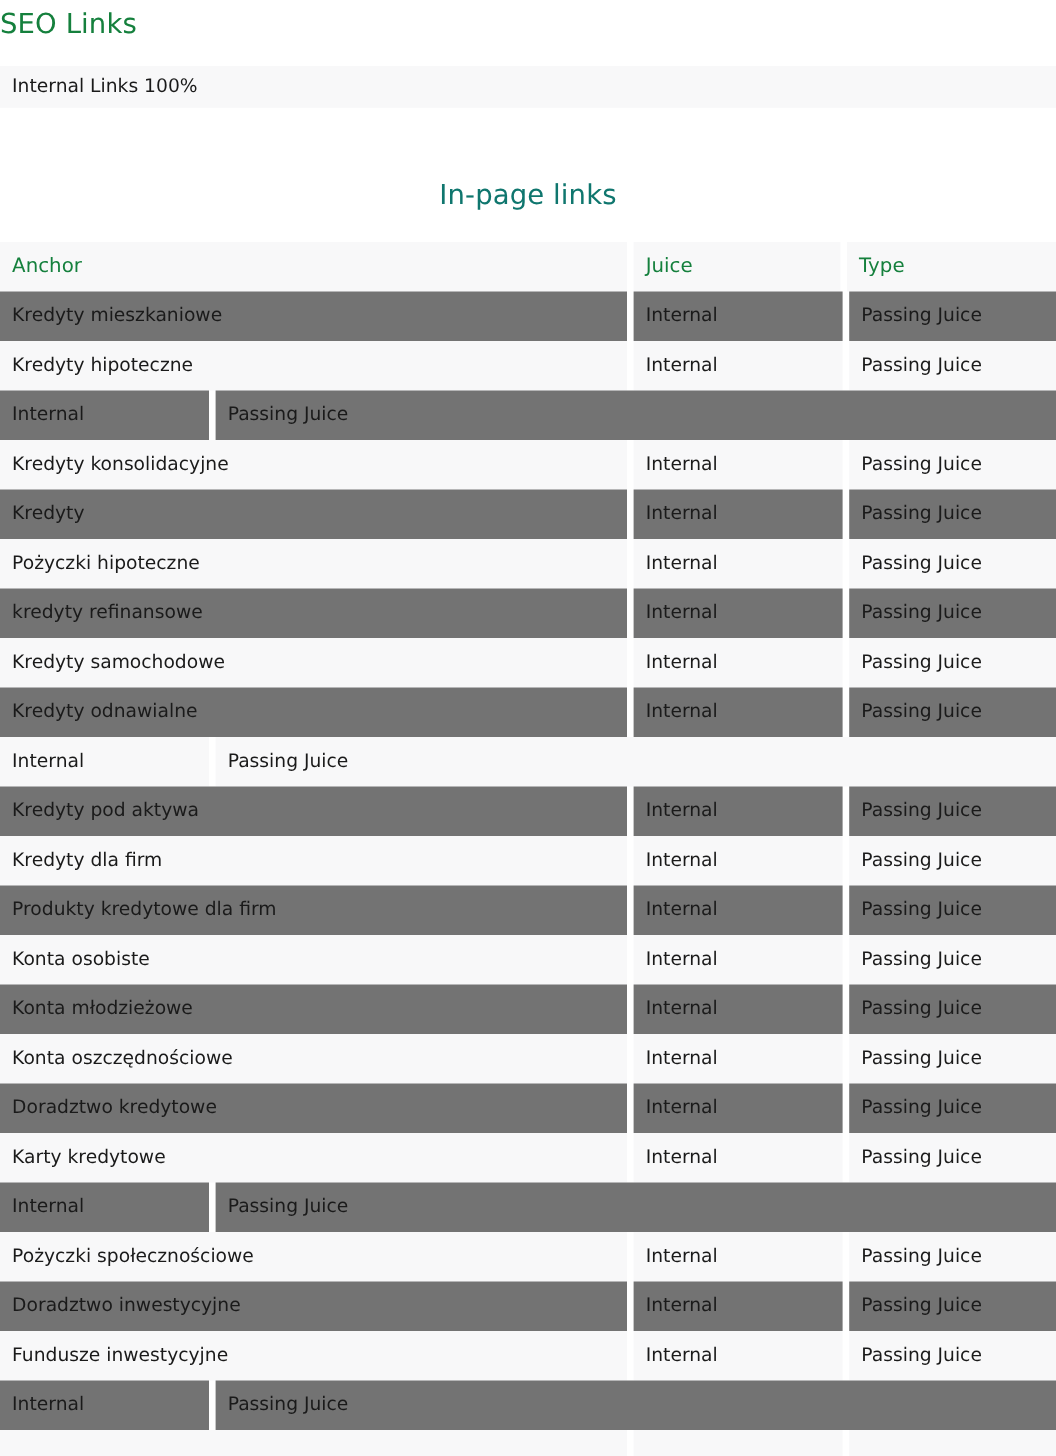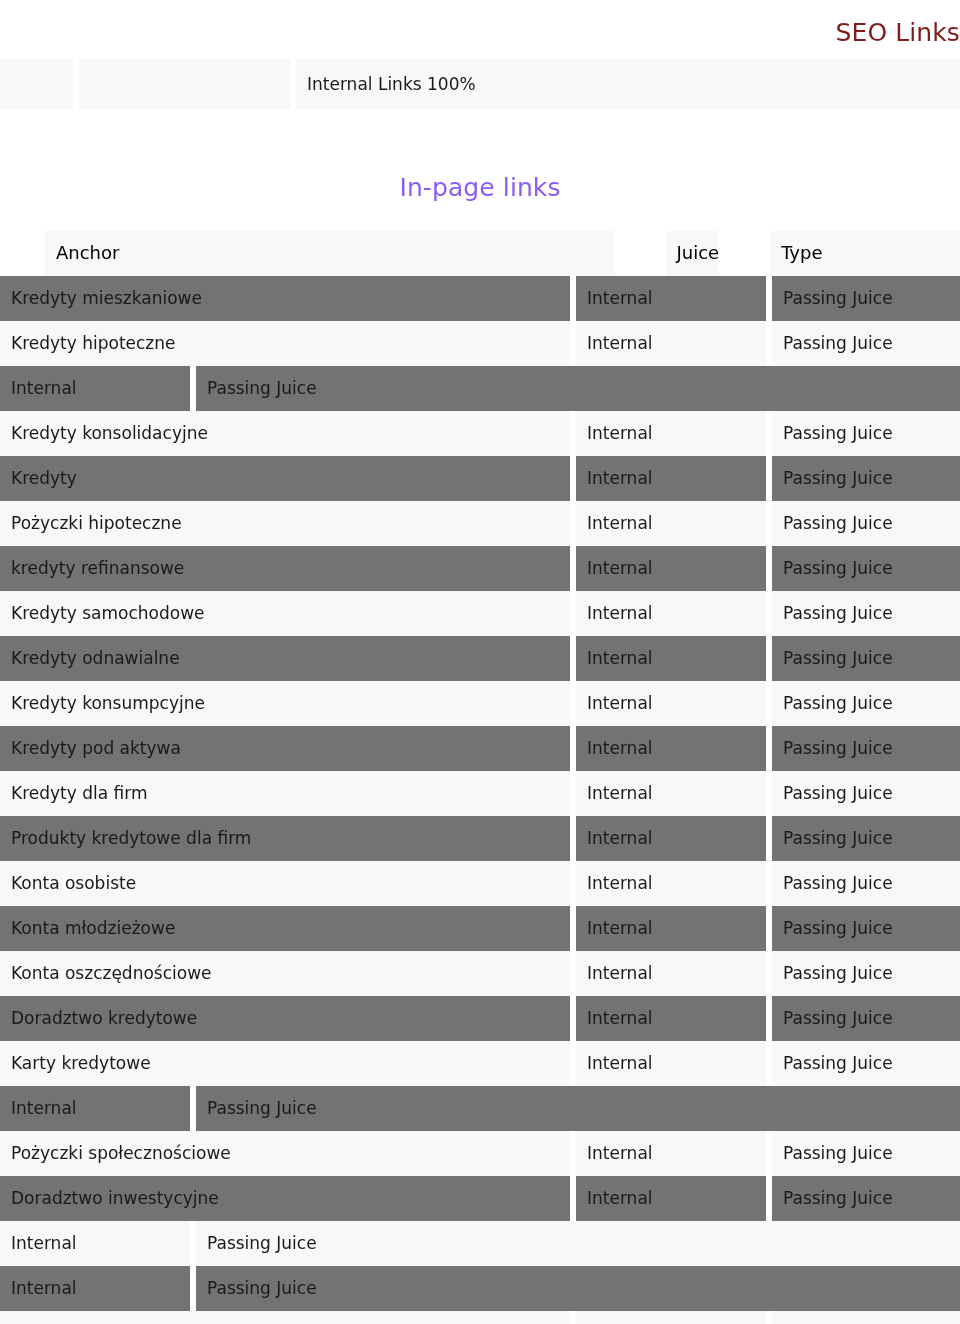--- a/index.html
+++ b/index.html
@@ -18,55 +18,56 @@
   }
 
   .page {
     position: relative;
     width: 960px;
     height: 1324px;
   }
 
   
   .section-title {
-    text-align: right;
+    text-align: left;
     font-size: 25px;
     font-weight: 400;
     line-height: 1;
-    color: #7f1d1d;
-    padding-top: 20px;
+    color: #15803d;
+    padding-top: 9px;
     margin: 0 0 14px 0;
     letter-spacing: 0.1px;
   }
 
   
   .summary-strip {
     display: flex;
     gap: 6px;
     height: 50px;
     margin-bottom: 0;
+    flex-direction: column;
   }
   .summary-cell {
     background: #f8f8f9;
     display: flex;
     align-items: center;
     font-size: 17px;
     color: #1a1a1a;
   }
   .summary-cell.c1 { width: 73px; }
   .summary-cell.c2 { width: 211px; }
   .summary-cell.c3 { flex: 1 1 auto; padding-left: 11px; }
 
   
   .subsection-title {
     text-align: center;
     font-size: 25px;
     font-weight: 400;
     line-height: 1;
-    color: #8b5cf6;
+    color: #0f766e;
     margin: 0;
     padding-top: 66px;
     padding-bottom: 0;
     letter-spacing: 0.1px;
   }
 
   
   .links-table {
     margin-top: 31px;
     width: 960px;
@@ -88,22 +89,21 @@
     overflow: hidden;
     white-space: nowrap;
   }
   .cell.col-anchor { width: 570px; padding-left: 11px; }
   .cell.col-type   { width: 190px; padding-left: 11px; }
   .cell.col-juice  { flex: 1 1 auto; padding-left: 11px; }
 
   .row.header .cell {
     background: #f8f8f9;
     font-size: 18px;
-    color: #000000;
-    margin-left: 45px;
+    color: #15803d;
   }
   .row.shade .cell { background: #f8f8f9; }
   .row.plain .cell { background: #737373; }
   .row.empty .cell { background: #f8f8f9; }
 </style>
 </head>
 <body>
 
 <div class="page">
 
@@ -162,21 +162,20 @@
           <div class="cell col-anchor">Kredyty samochodowe</div>
           <div class="cell col-type">Internal</div>
           <div class="cell col-juice">Passing Juice</div>
         </div>
         <div class="row plain">
           <div class="cell col-anchor">Kredyty odnawialne</div>
           <div class="cell col-type">Internal</div>
           <div class="cell col-juice">Passing Juice</div>
         </div>
         <div class="row shade">
-          <div class="cell col-anchor">Kredyty konsumpcyjne</div>
           <div class="cell col-type">Internal</div>
           <div class="cell col-juice">Passing Juice</div>
         </div>
         <div class="row plain">
           <div class="cell col-anchor">Kredyty pod aktywa</div>
           <div class="cell col-type">Internal</div>
           <div class="cell col-juice">Passing Juice</div>
         </div>
         <div class="row shade">
           <div class="cell col-anchor">Kredyty dla firm</div>
@@ -221,20 +220,21 @@
           <div class="cell col-anchor">Pożyczki społecznościowe</div>
           <div class="cell col-type">Internal</div>
           <div class="cell col-juice">Passing Juice</div>
         </div>
         <div class="row plain">
           <div class="cell col-anchor">Doradztwo inwestycyjne</div>
           <div class="cell col-type">Internal</div>
           <div class="cell col-juice">Passing Juice</div>
         </div>
         <div class="row shade">
+          <div class="cell col-anchor">Fundusze inwestycyjne</div>
           <div class="cell col-type">Internal</div>
           <div class="cell col-juice">Passing Juice</div>
         </div>
         <div class="row plain">
           <div class="cell col-type">Internal</div>
           <div class="cell col-juice">Passing Juice</div>
         </div>
         <div class="row empty">
           <div class="cell col-anchor"></div>
           <div class="cell col-type"></div>

